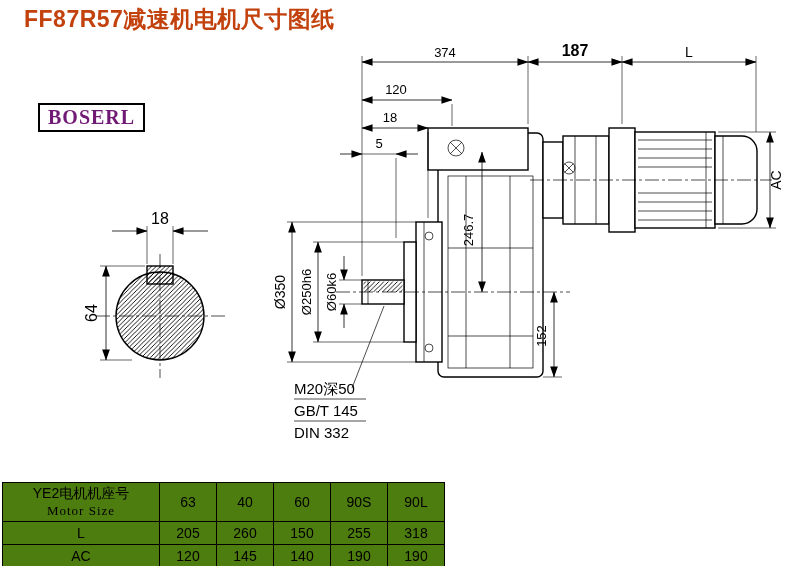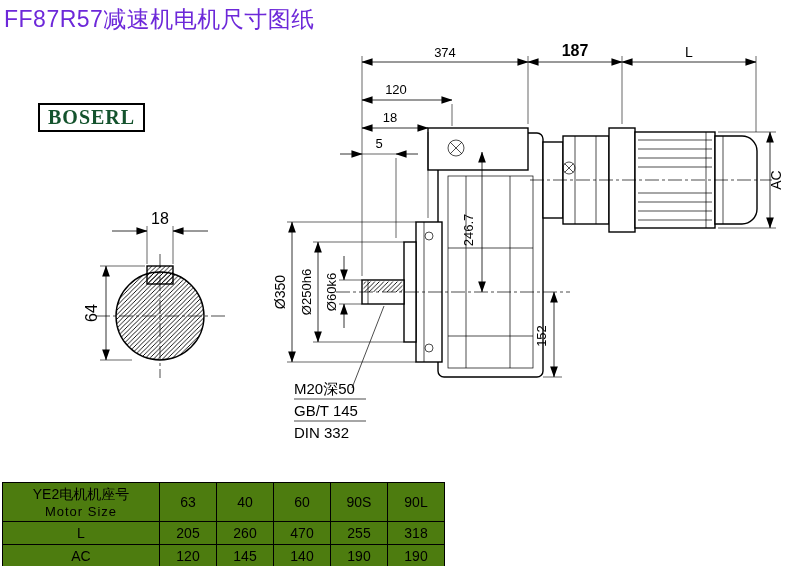--- a/index.html
+++ b/index.html
@@ -1,26 +1,26 @@
 <!DOCTYPE html>
 <html><head>
 <meta charset="utf-8">
 <style>
   html,body{margin:0;padding:0;}
   body{
     width:800px;height:566px;position:relative;background:#fff;overflow:hidden;
     font-family:"Liberation Sans",sans-serif;color:#000;
   }
   .page-title{
-    position:absolute;top:4px;left:4px;font-size:23px;font-weight:normal;color:#6d28d9;
+    position:absolute;top:4px;left:24px;font-size:23px;font-weight:bold;color:#c2410c;
     letter-spacing:0.5px;white-space:nowrap;
   }
   .brand-box{
     position:absolute;top:103px;left:38px;border:2px solid #000;padding:1px 8px;
-    font-family:"Liberation Serif",serif;font-weight:bold;font-size:20px;color:#14532d;
+    font-family:"Liberation Serif",serif;font-weight:bold;font-size:20px;color:#701a75;
     background:#fff;letter-spacing:1px;
   }
   .drawing{position:absolute;top:40px;left:0;}
 
   
   .part{stroke:#000;stroke-width:1.4;fill:#fff}
   .hatched{stroke:#000;stroke-width:1.4;fill:url(#hatch)}
   .thin{stroke:#000;stroke-width:.7;fill:none}
   .dim{stroke:#000;stroke-width:.8;fill:none}
   .ext{stroke:#000;stroke-width:.6;fill:none}
@@ -37,21 +37,21 @@
     position:absolute;top:458px;left:2px;border-collapse:collapse;
     font-size:14px;table-layout:fixed;background:#4d7c0f;margin-top:24px;
   }
   table.spec th,table.spec td{
     border:1px solid #000;text-align:center;vertical-align:middle;
     padding:0 2px;height:22px;font-weight:normal;
   }
   table.spec .c0{width:152px;}
   table.spec .cv{width:52px;}
   table.spec tr.hdr th{height:38px;}
-  .mono{font-family:Liberation Sans, sans-serif;font-size:13px;letter-spacing:1px;}
+  .mono{font-family:Liberation Serif, serif;font-size:13px;letter-spacing:1px;}
 </style>
 </head>
 <body>
 
 <div class="page-title">FF87R57减速机电机尺寸图纸</div>
 <div class="brand-box">BOSERL</div>
 
 <svg class="drawing" width="800" height="418" viewBox="0 0 800 418">
   <defs>
     <marker id="arr" viewBox="0 0 10 7" refX="9.6" refY="3.5" markerWidth="11" markerHeight="8" orient="auto-start-reverse" markerUnits="userSpaceOnUse">
@@ -206,21 +206,21 @@
     <th class="cv">63</th>
     <th class="cv">40</th>
     <th class="cv">60</th>
     <th class="cv">90S</th>
     <th class="cv">90L</th>
   </tr>
   <tr>
     <td class="c0">L</td>
     <td>205</td>
     <td>260</td>
-    <td>470</td>
+    <td>150</td>
     <td>255</td>
     <td>318</td>
   </tr>
   <tr>
     <td class="c0">AC</td>
     <td>120</td>
     <td>145</td>
     <td>140</td>
     <td>190</td>
     <td>190</td>

